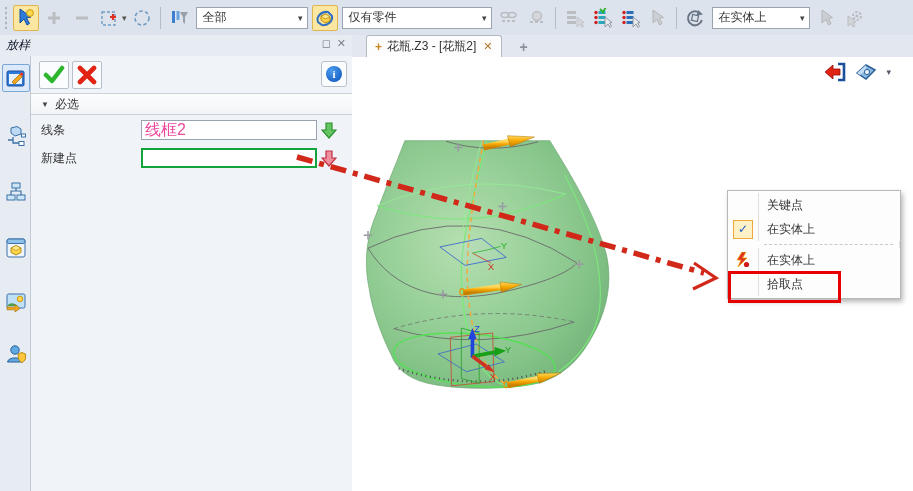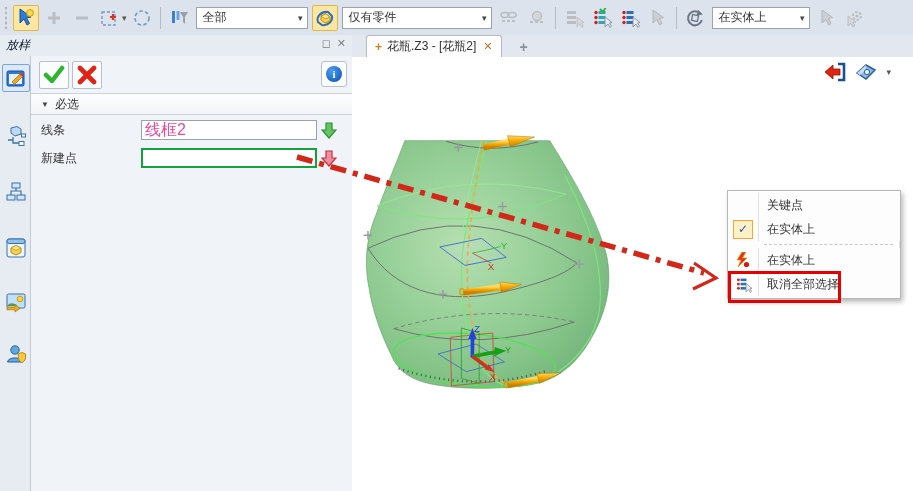--- a/index.html
+++ b/index.html
@@ -453,32 +453,22 @@
     <div class="mitem">
       <span class="mico">
         <svg width="16" height="16" viewBox="0 0 16 16">
           <polygon points="7,0 2,8 6,8 3,15 12,6 7.5,6 11,0" fill="#e03020" stroke="#f0a000" stroke-width=".8"></polygon>
           <circle cx="11.5" cy="12.5" r="2.6" fill="#d01818"></circle>
         </svg>
       </span>
       <span class="mlabel">在实体上</span>
     </div>
     <div class="mitem">
-      <span class="mico">
-        <svg width="17" height="17" viewBox="0 0 20 20">
-          <circle cx="4" cy="4.5" r="1.7" fill="#d02020"></circle>
-            <circle cx="4" cy="9.5" r="1.7" fill="#d02020"></circle>
-            <circle cx="4" cy="14.5" r="1.7" fill="#d02020"></circle>
-          <rect x="6.5" y="3" width="7" height="3" fill="#2a6fb8"></rect>
-            <rect x="6.5" y="8" width="7" height="3" fill="#2a6fb8"></rect>
-          <rect x="6.5" y="13" width="7" height="3" fill="#2a6fb8"></rect>
-          <polygon points="13,9 13,19 16,16 18,19.5 19.5,18 17.5,15 20,14.5" fill="#e8eaee" stroke="#8a9098" stroke-width=".9"></polygon>
-        </svg>
-      </span>
-      <span class="mlabel">取消全部选择</span>
+      <span class="mico"></span>
+      <span class="mlabel">拾取点</span>
     </div>
   </div>
 
   <div id="redbox"></div>
 
   <svg id="arrow-overlay" width="913" height="491">
     <path d="M 297,157 L 704,273" stroke="#d2281a" stroke-width="5.5" fill="none" stroke-dasharray="16 7 5 7"></path>
     <path d="M 694,263 L 716,278 L 693,289" stroke="#d2281a" stroke-width="3.2" fill="none"></path>
   </svg>
 

